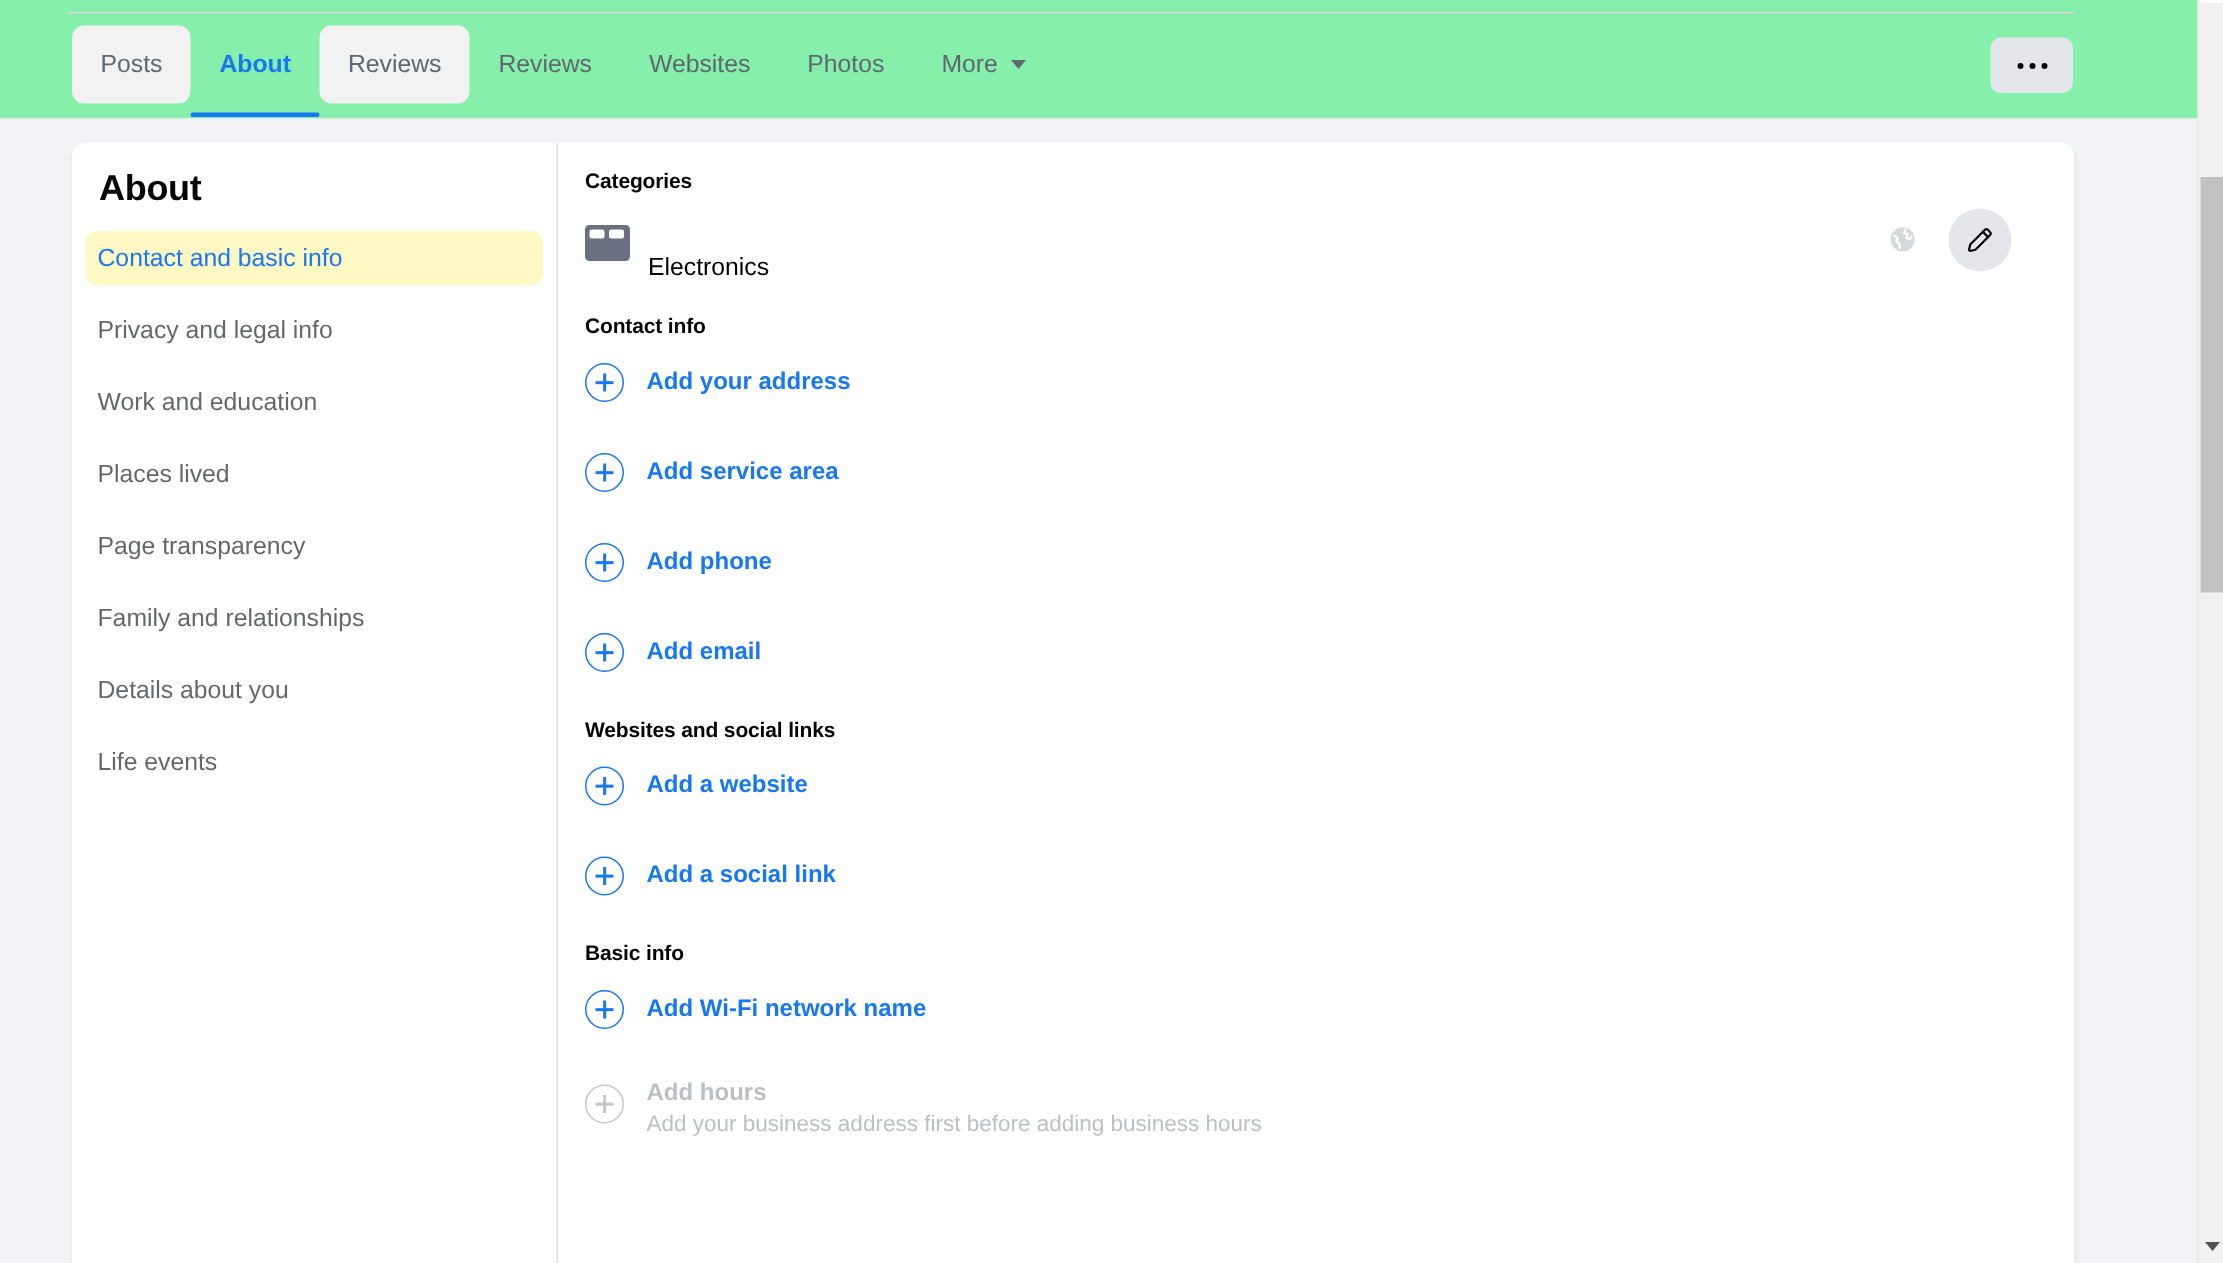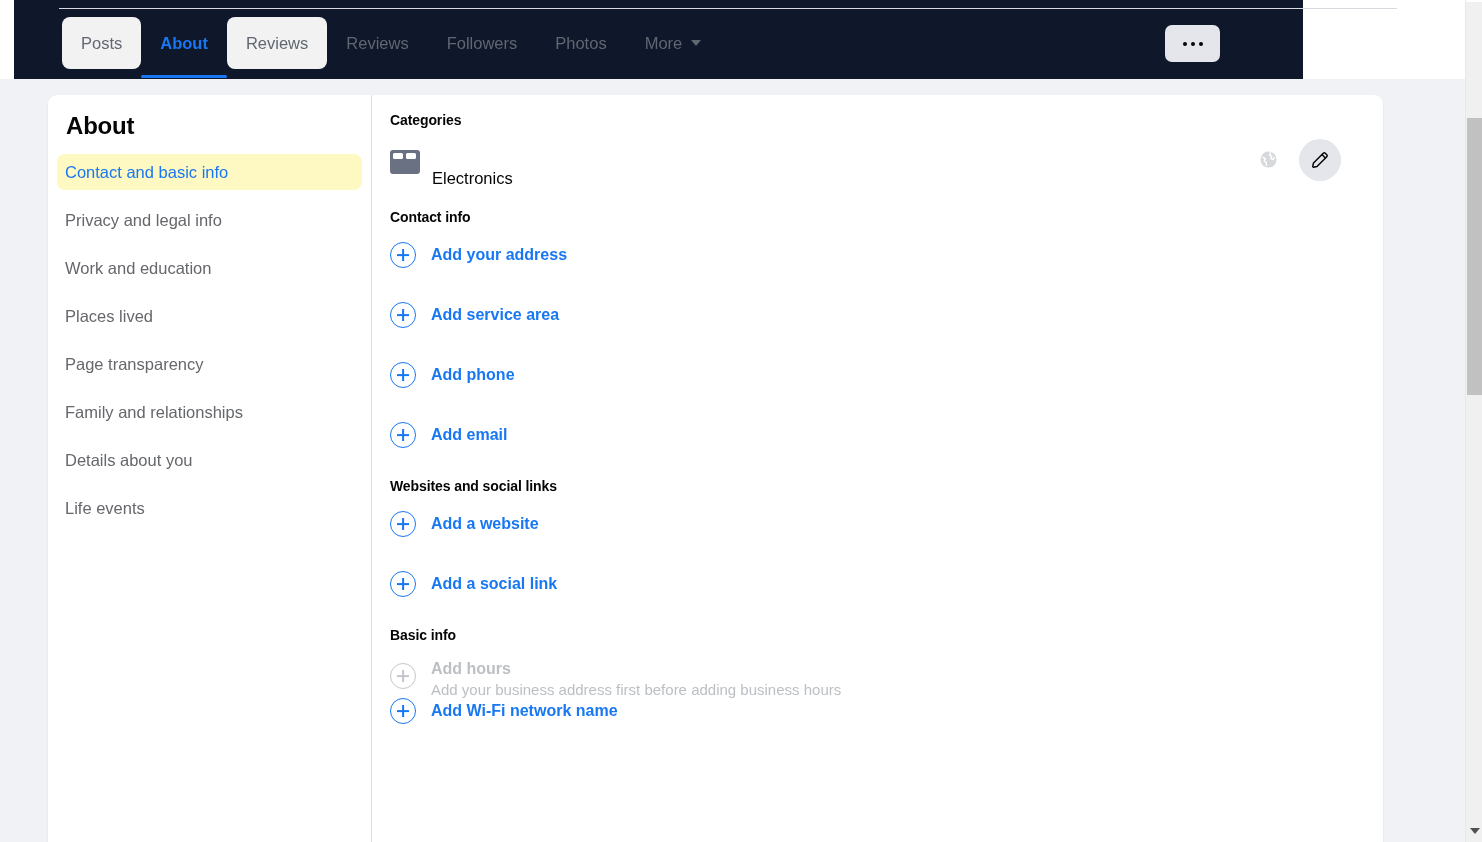--- a/index.html
+++ b/index.html
@@ -7,23 +7,22 @@
     width: 1482px; height: 842px;
     background: #ffffff;
     font-family: "Liberation Sans", sans-serif;
     overflow: hidden;
   }
   body { position: relative; }
 
   
   .topbar {
     position: absolute; left: 0; top: 0;
-    width: 1289px; height: 79px;
-    background: #0f172a;
-    margin-left: 14px;
+    width: 1465px; height: 79px;
+    background: #86efac;
   }
   .topbar-border {
     position: absolute; left: 45px; top: 8px;
     width: 1338px; height: 1px;
     background: #d8dadf;
   }
   .tabs {
     position: absolute; left: 48px; top: 17px;
     display: flex; align-items: flex-start; gap: 0px;
   }
@@ -235,21 +234,21 @@
       <span>About</span>
       <span class="tab-underline"></span>
     </div>
     <div class="tab hover">
       <span>Reviews</span>
     </div>
     <div class="tab">
       <span>Reviews</span>
     </div>
     <div class="tab">
-      <span>Followers</span>
+      <span>Websites</span>
     </div>
     <div class="tab">
       <span>Photos</span>
     </div>
     <div class="tab">
       <span>More</span>
       <span class="caret"></span>
     </div>
   </div>
 
@@ -341,30 +340,30 @@
       <span class="plus-circle"></span>
       <span class="add-label">Add a website</span>
     </div>
     <div class="add-row last">
       <span class="plus-circle"></span>
       <span class="add-label">Add a social link</span>
     </div>
 
     <div class="section-title sp">Basic info</div>
 
+    <div class="add-row">
+      <span class="plus-circle"></span>
+      <span class="add-label">Add Wi-Fi network name</span>
+    </div>
     <div class="add-row disabled last">
       <span class="plus-circle"></span>
       <span>
         <span class="add-label">Add hours</span>
         <div class="add-sub">Add your business address first before adding business hours</div>
       </span>
-    </div>
-    <div class="add-row">
-      <span class="plus-circle"></span>
-      <span class="add-label">Add Wi-Fi network name</span>
     </div>
 
   </div>
 </div>
 
 <div class="scrollbar">
   <div class="scroll-top-white"></div>
   <div class="scroll-thumb"></div>
   <div class="scroll-arrow">
     <i></i>

